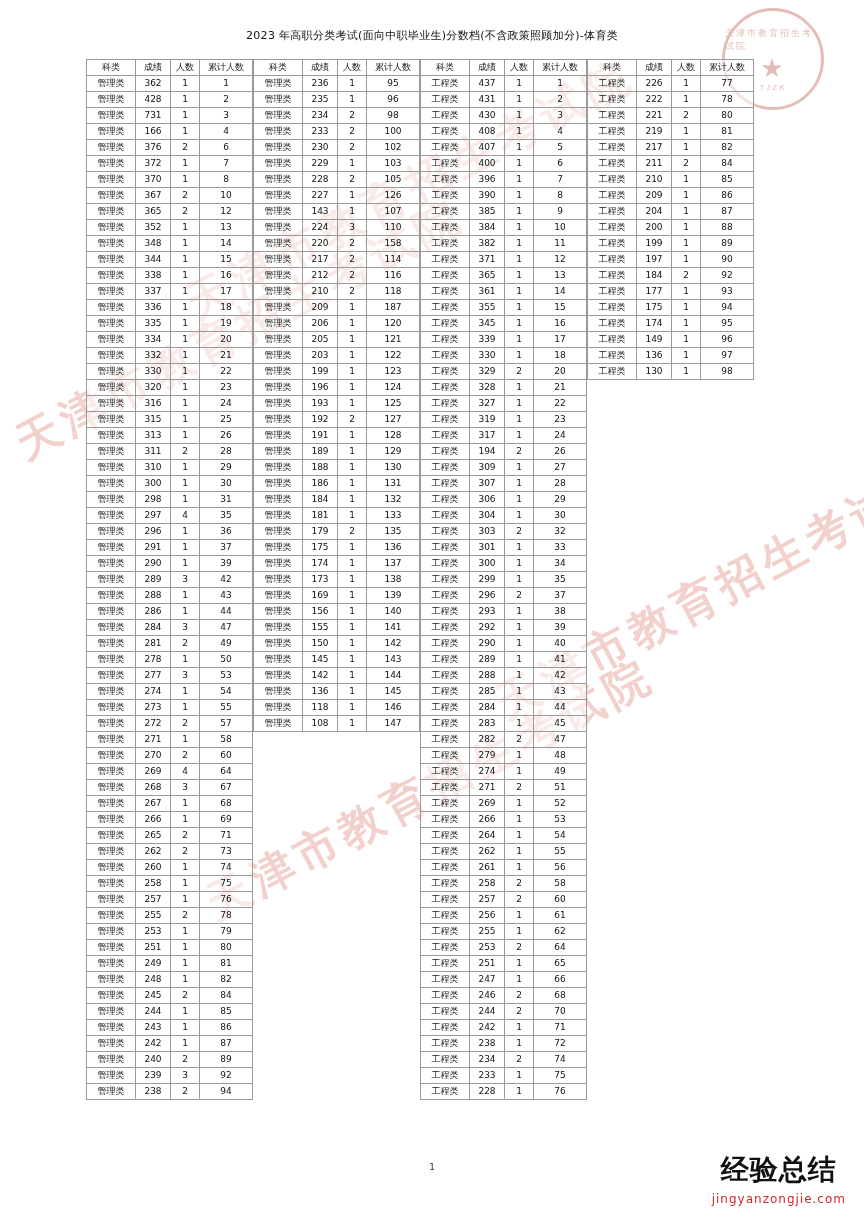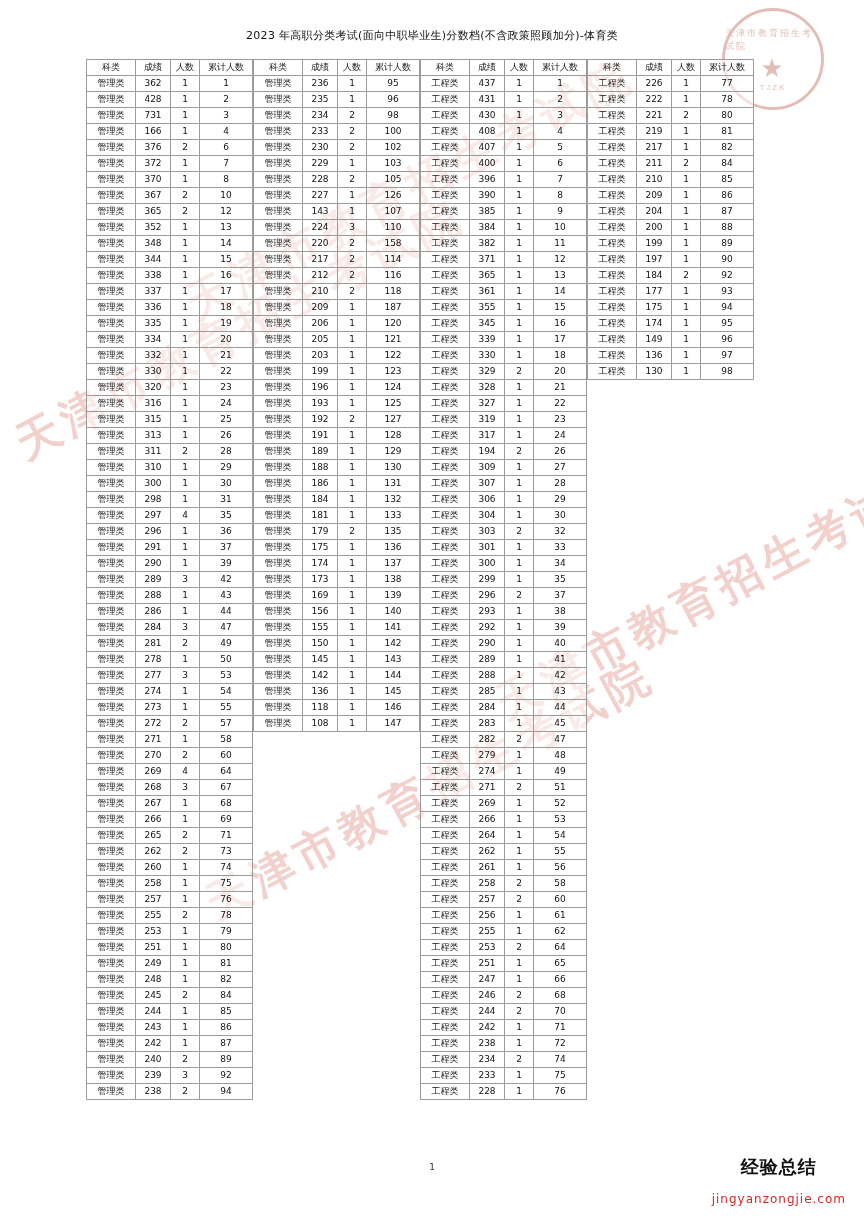--- a/index.html
+++ b/index.html
@@ -129,34 +129,34 @@
   
   .brand {
     position: absolute;
     right: 18px;
     bottom: 14px;
     z-index: 5;
     text-align: center;
     font-family: "DejaVu Sans", sans-serif;
   }
   .brand .brand-main {
-    font-size: 18px;
+    font-size: 28px;
     font-weight: 700;
     color: #111;
     letter-spacing: 1px;
     background: #fff;
     display: inline-block;
     padding: 1px 4px;
     font-family: Liberation Serif, serif;
   }
   .brand .brand-sub {
     font-size: 12px;
     color: #cf2a27;
     letter-spacing: 1px;
-    margin-top: 12px;
+    margin-top: 2px;
   }
 </style>
 </head>
 <body>
 
 <div class="wm-layer">
   <div class="wm-text" style="left:-10px; top:300px;">天津市教育招生考试院</div>
   <div class="wm-text" style="left:160px; top:160px;">天津市教育招生考试院</div>
   <div class="wm-text" style="left:180px; top:760px;">天津市教育招生考试院</div>
   <div class="wm-text" style="left:470px; top:560px;">天津市教育招生考试院</div>

